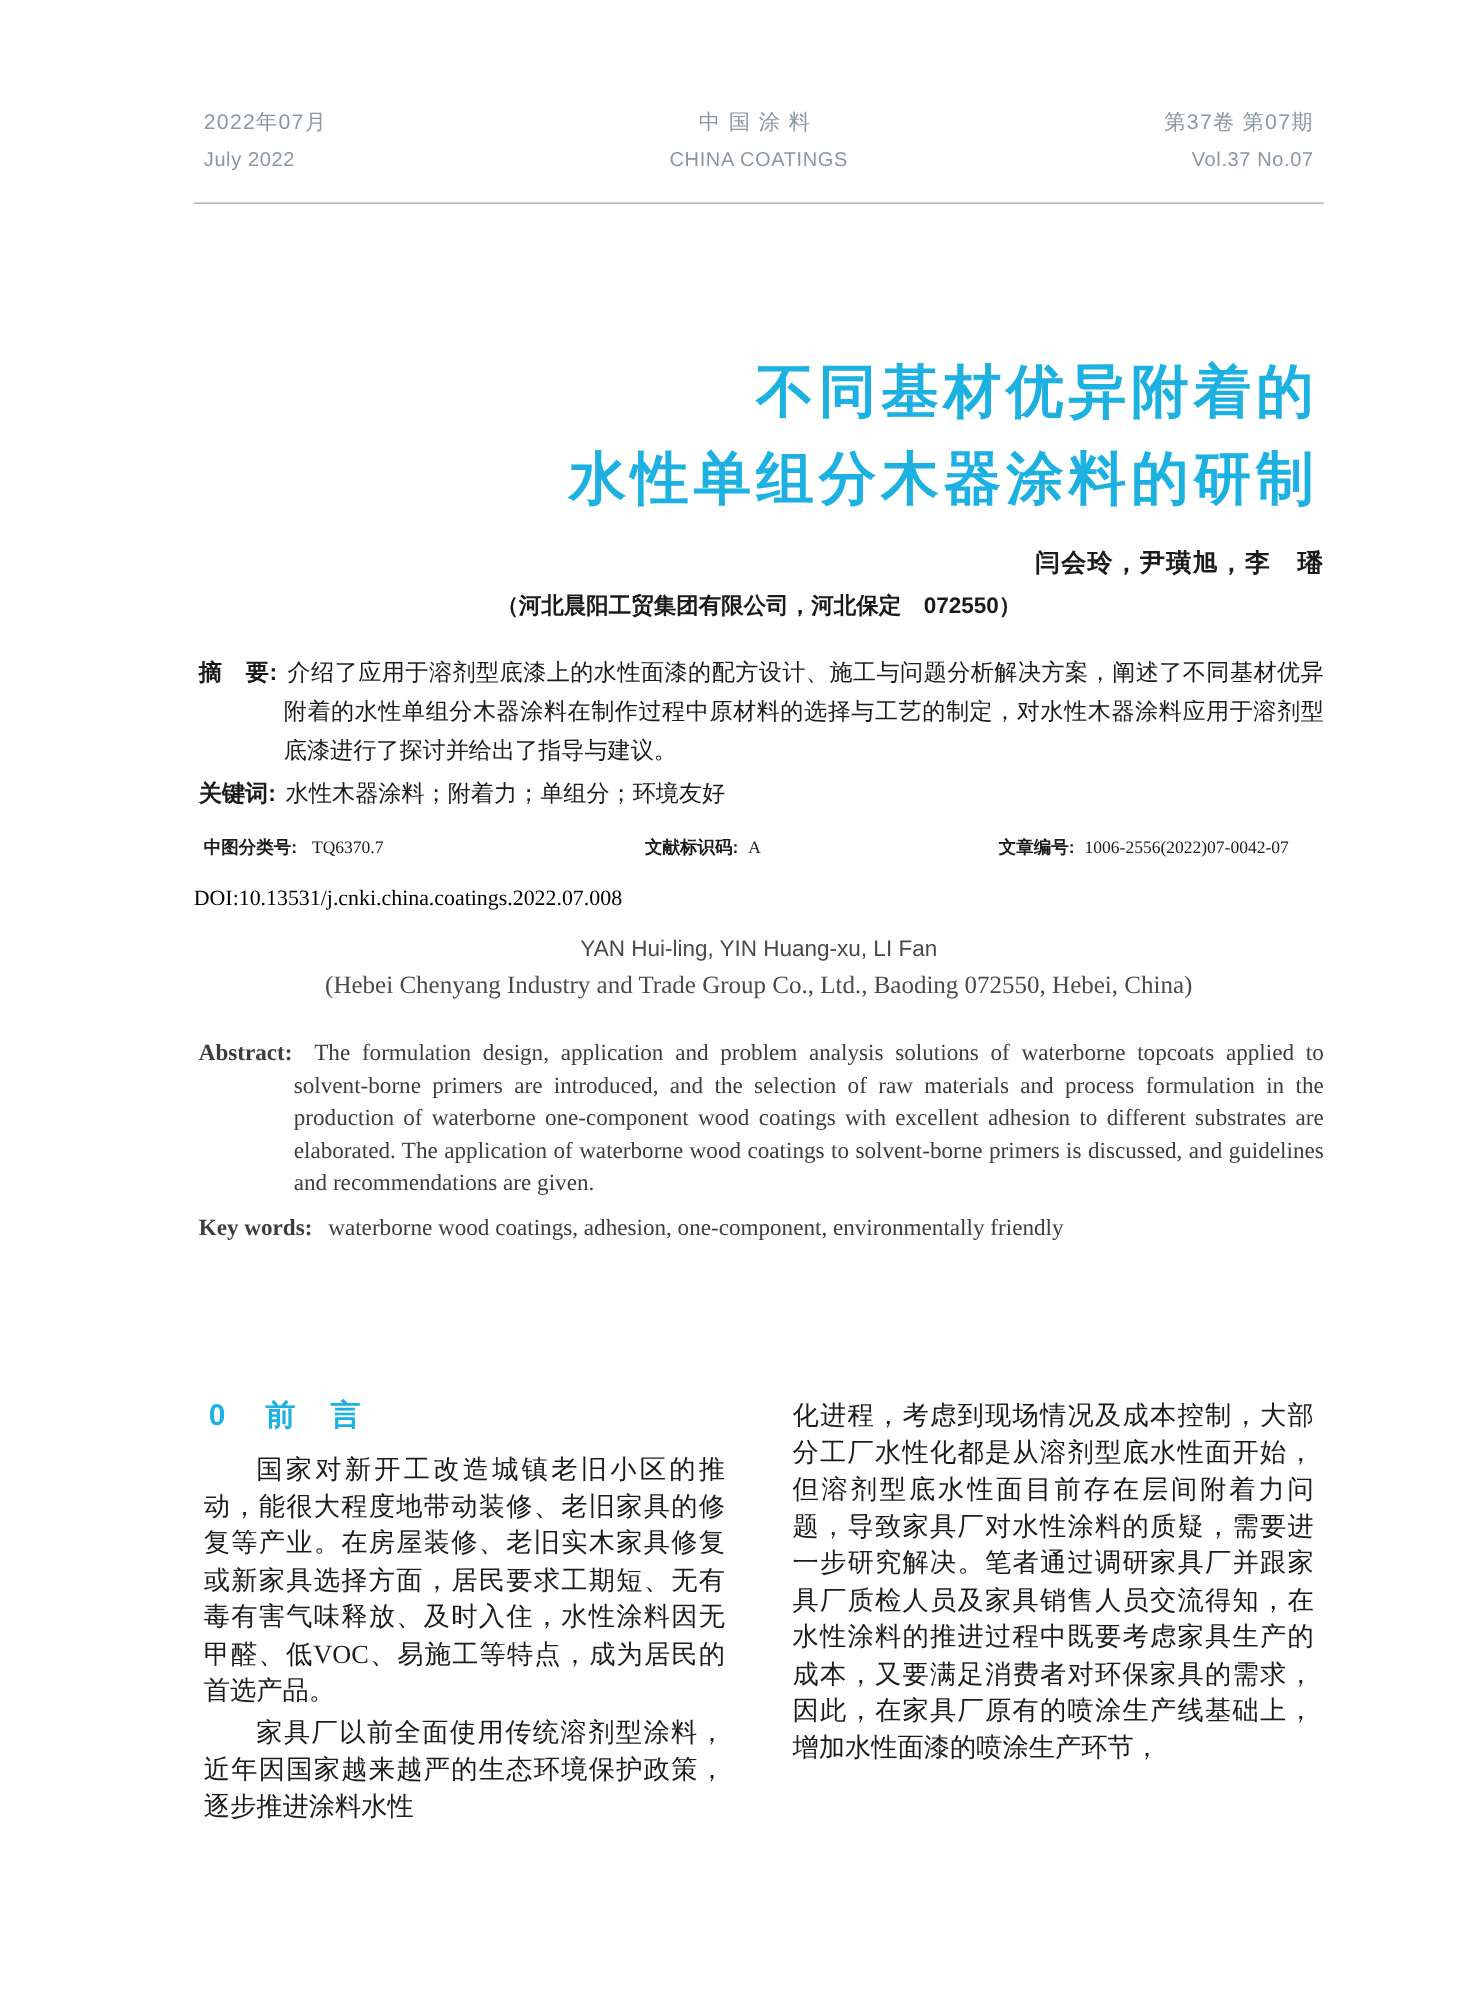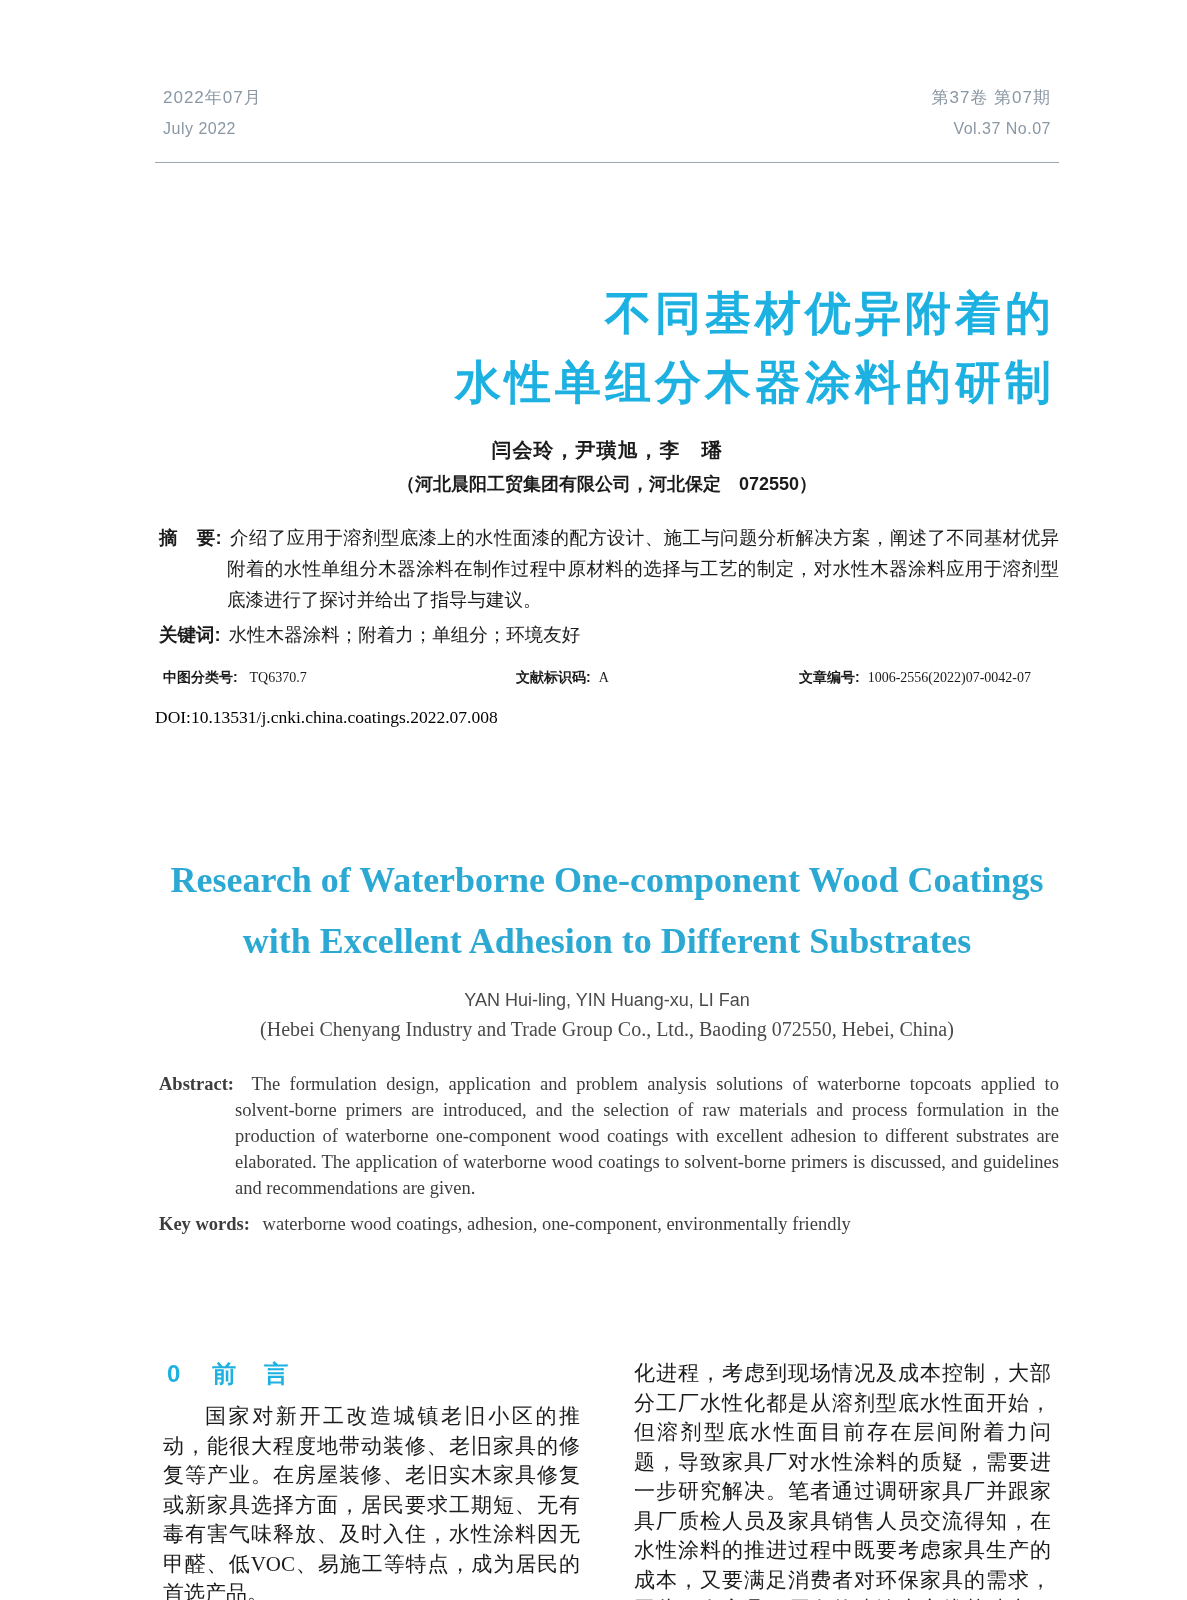--- a/index.html
+++ b/index.html
@@ -27,21 +27,21 @@
   .jh-left{text-align:left;width:30%;}
   .jh-center{text-align:center;width:40%;}
   .jh-right{text-align:right;width:30%;}
   .jh-cn{letter-spacing:1px;}
   .jh-center .jh-cn{letter-spacing:7px;}
   .jh-en{font-size:16px;letter-spacing:.5px;}
 
   
   .title-cn{margin-top:118px;text-align:right;color:var(--accent);
     font-weight:900;font-size:46px;line-height:65px;letter-spacing:4px;}
-  .authors-cn{margin-top:22px;text-align:center;font-size:20px;font-weight:700;letter-spacing:1px;}
+  .authors-cn{margin-top:22px;text-align:right;font-size:20px;font-weight:700;letter-spacing:1px;}
   .affil-cn{margin-top:8px;text-align:center;font-size:18px;font-weight:700;}
 
   
   .abs-cn{margin-top:26px;font-size:18.5px;line-height:31px;text-align:justify;
     padding-left:72px;text-indent:-72px;}
   .kw-cn{margin-top:2px;font-size:18.5px;line-height:31px;}
   .lbl{font-weight:700;}
   .meta-row{margin-top:8px;display:flex;font-size:14px;line-height:30px;}
   .meta-cell1{width:345px;}
   .meta-cell2{width:275px;}
@@ -77,20 +77,24 @@
 <body>
 
 <div class="page">
   <div class="content">
 
     <div class="jheader">
       <div class="jh-col jh-left">
         <div class="jh-cn">2022年07月</div>
         <div class="jh-en">July 2022</div>
       </div>
+      <div class="jh-col jh-center">
+        <div class="jh-cn">中国涂料</div>
+        <div class="jh-en">CHINA COATINGS</div>
+      </div>
       <div class="jh-col jh-right">
         <div class="jh-cn">第37卷 第07期</div>
         <div class="jh-en">Vol.37  No.07</div>
       </div>
     </div>
 
     <h1 class="title-cn">
       <div>不同基材优异附着的</div>
       <div>水性单组分木器涂料的研制</div>
     </h1>
@@ -100,24 +104,20 @@
     <p class="abs-cn"><span class="lbl">摘　要:</span><span>介绍了应用于溶剂型底漆上的水性面漆的配方设计、施工与问题分析解决方案，阐述了不同基材优异附着的水性单组分木器涂料在制作过程中原材料的选择与工艺的制定，对水性木器涂料应用于溶剂型底漆进行了探讨并给出了指导与建议。</span></p>
     <p class="kw-cn"><span class="lbl">关键词:</span><span>水性木器涂料；附着力；单组分；环境友好</span></p>
 
     <div class="meta-row">
       <div class="meta-cell1"><span class="lbl">中图分类号:</span> <span class="meta-val">TQ6370.7</span></div>
       <div class="meta-cell2"><span class="lbl">文献标识码:</span><span class="meta-val">A</span></div>
       <div class="meta-cell3"><span class="lbl">文章编号:</span><span class="meta-val">1006-2556(2022)07-0042-07</span></div>
     </div>
     <div class="doi">DOI:10.13531/j.cnki.china.coatings.2022.07.008</div>
 
-    <h2 class="title-en">
-      <div>Research of Waterborne One-component Wood Coatings</div>
-      <div>with Excellent Adhesion to Different Substrates</div>
-    </h2>
     <div class="authors-en">YAN Hui-ling, YIN Huang-xu, LI Fan</div>
     <div class="affil-en">(Hebei Chenyang Industry and Trade Group Co., Ltd., Baoding 072550, Hebei, China)</div>
 
     <p class="abs-en"><span class="lbl">Abstract:</span> <span>The formulation design, application and problem analysis solutions of waterborne topcoats applied to solvent-borne primers are introduced, and the selection of raw materials and process formulation in the production of waterborne one-component wood coatings with excellent adhesion to different substrates are elaborated. The application of waterborne wood coatings to solvent-borne primers is discussed, and guidelines and recommendations are given.</span></p>
     <p class="kw-en"><span class="lbl">Key words:</span> <span>waterborne wood coatings, adhesion, one-component, environmentally friendly</span></p>
 
     <div class="columns">
       <div class="col">
         <div class="sec-head">
           <span class="sec-num">0</span><span>前　言</span>

